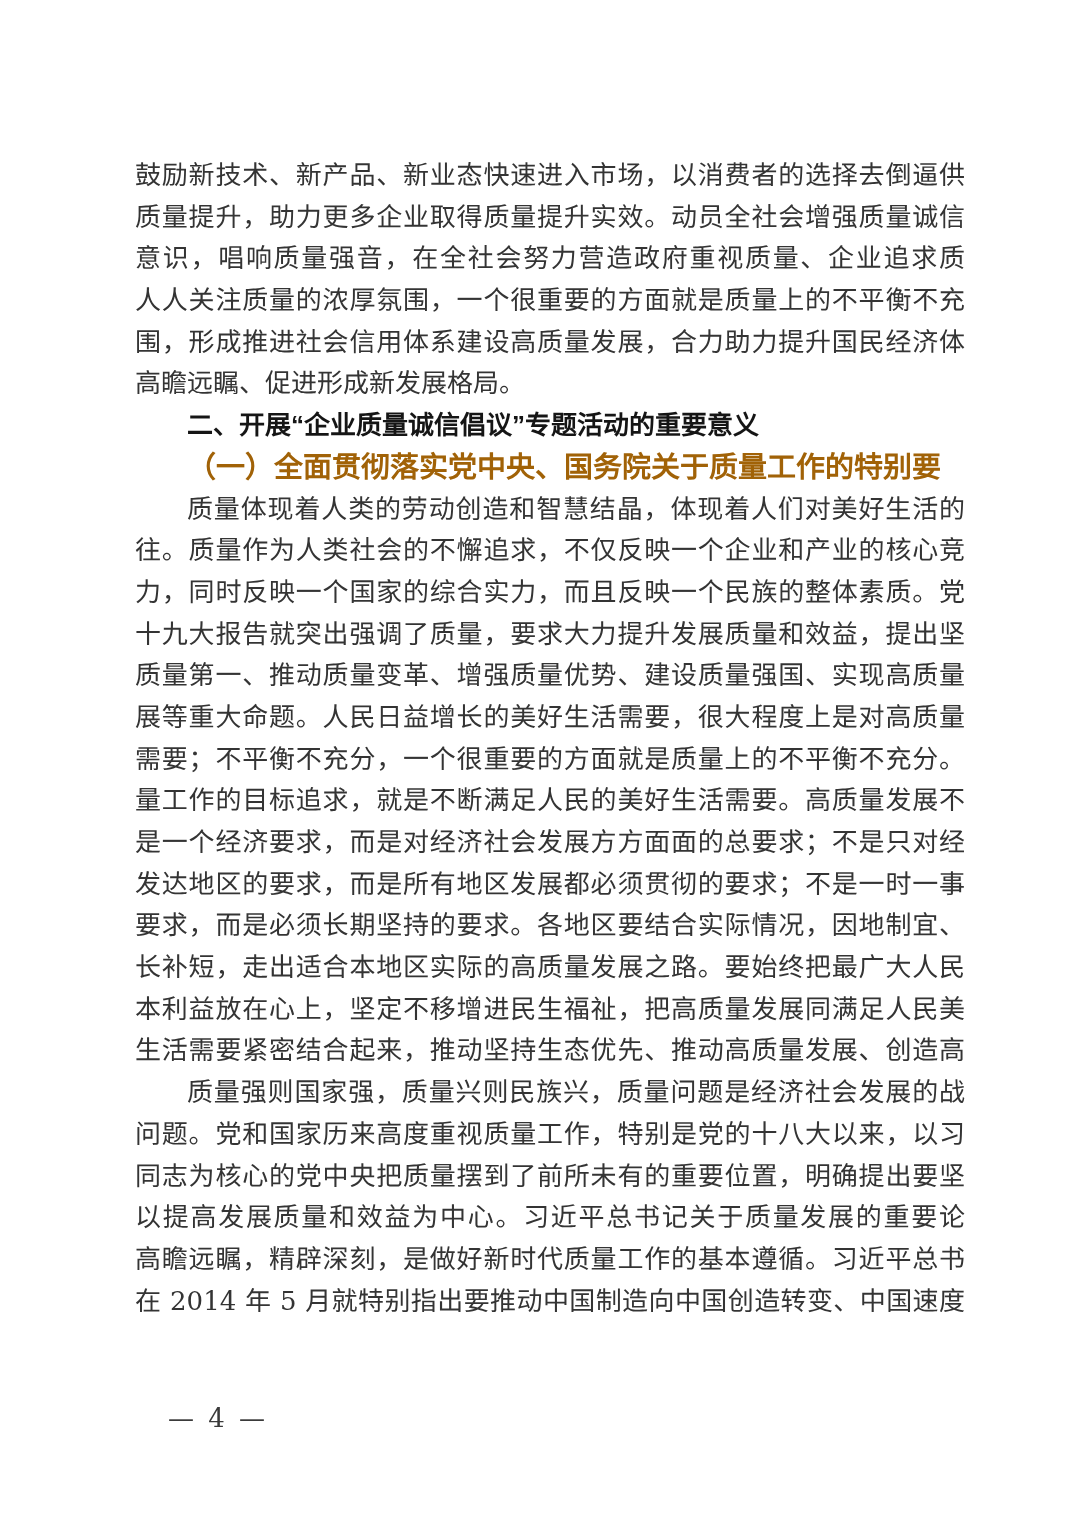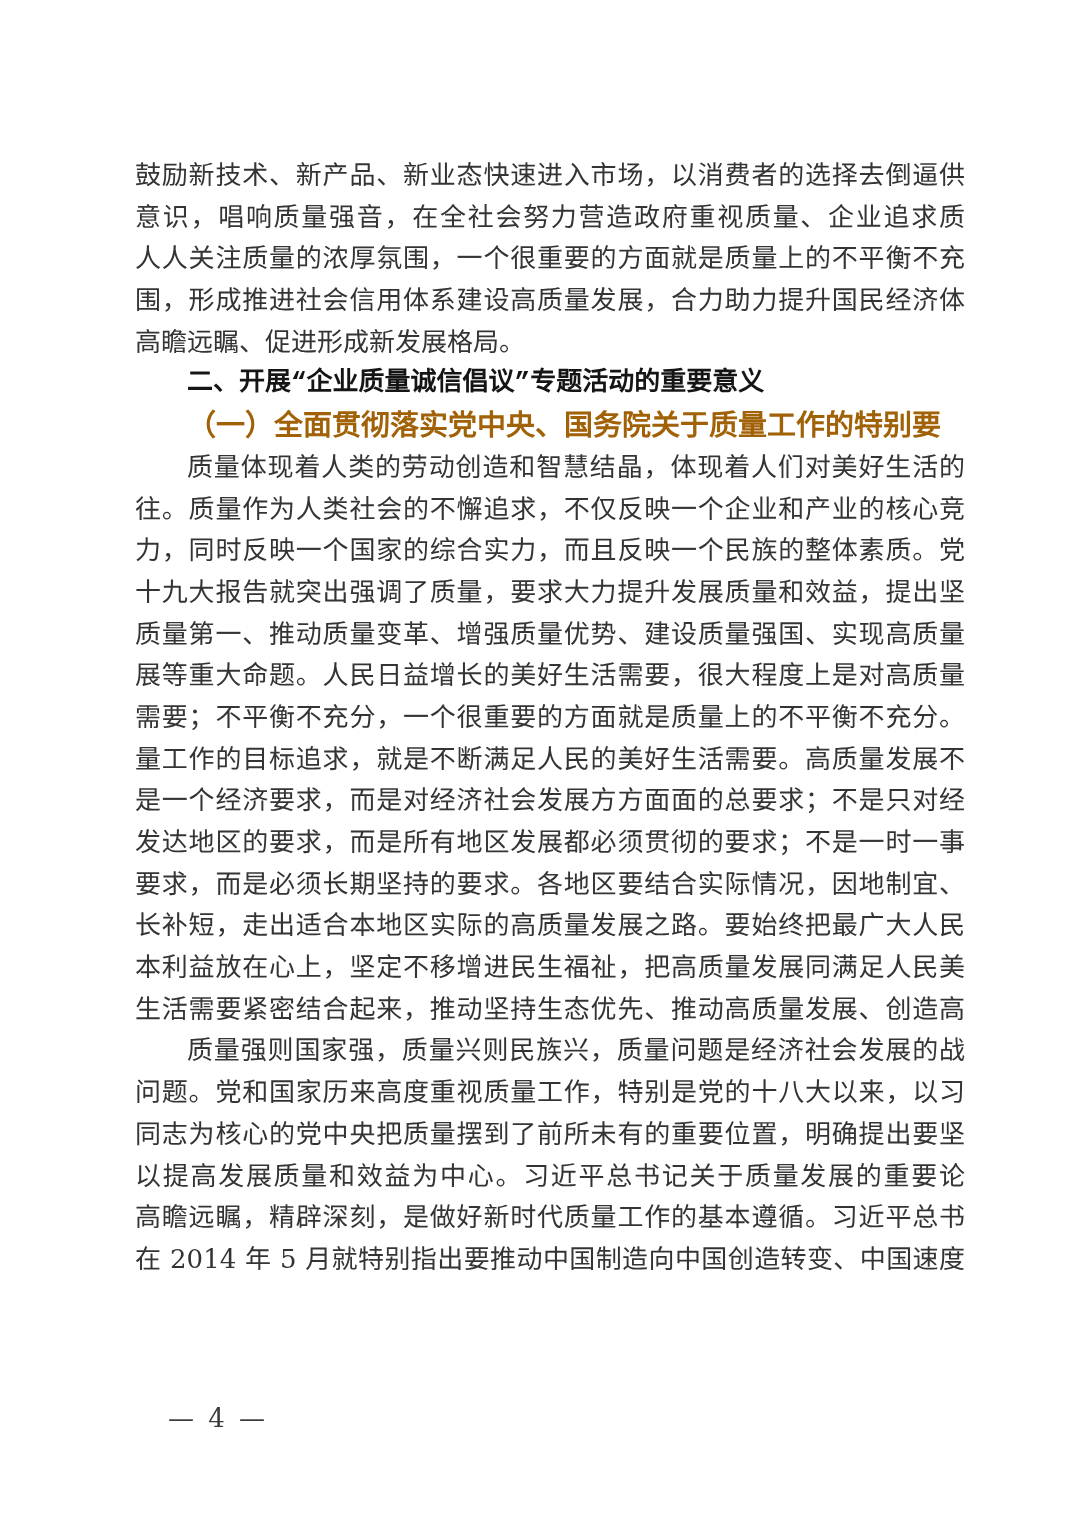--- a/index.html
+++ b/index.html
@@ -25,21 +25,21 @@
     overflow: hidden;
     white-space: normal;
   }
   .line.full {
     text-align: justify;
     text-align-last: justify;
     text-justify: inter-character;
   }
   .indent { text-indent: 52px; }
   .h1 {
-    font-family: Liberation Mono, monospace;
+    font-family: Liberation Sans, sans-serif;
     font-weight: bold;
     color: #151515;
   }
   .h2 {
     font-weight: bold;
     font-size: 29px;
     color: #a16207;
   }
   .footer {
     position: absolute;
@@ -52,20 +52,21 @@
   }
 </style>
 </head>
 <body>
 
 <div class="page">
   <div class="textblock">
 
     <div class="para">
         <div class="line full">鼓励新技术、新产品、新业态快速进入市场，以消费者的选择去倒逼供给</div>
+        <div class="line full">质量提升，助力更多企业取得质量提升实效。动员全社会增强质量诚信</div>
         <div class="line full">意识，唱响质量强音，在全社会努力营造政府重视质量、企业追求质量、</div>
         <div class="line full">人人关注质量的浓厚氛围，一个很重要的方面就是质量上的不平衡不充分</div>
         <div class="line full">围，形成推进社会信用体系建设高质量发展，合力助力提升国民经济体系</div>
         <div class="line">高瞻远瞩、促进形成新发展格局。</div>
       </div>
 
     <div class="line h1 indent">二、开展“企业质量诚信倡议”专题活动的重要意义</div>
 
     <div class="line h2 indent">（一）全面贯彻落实党中央、国务院关于质量工作的特别要求。</div>
 

